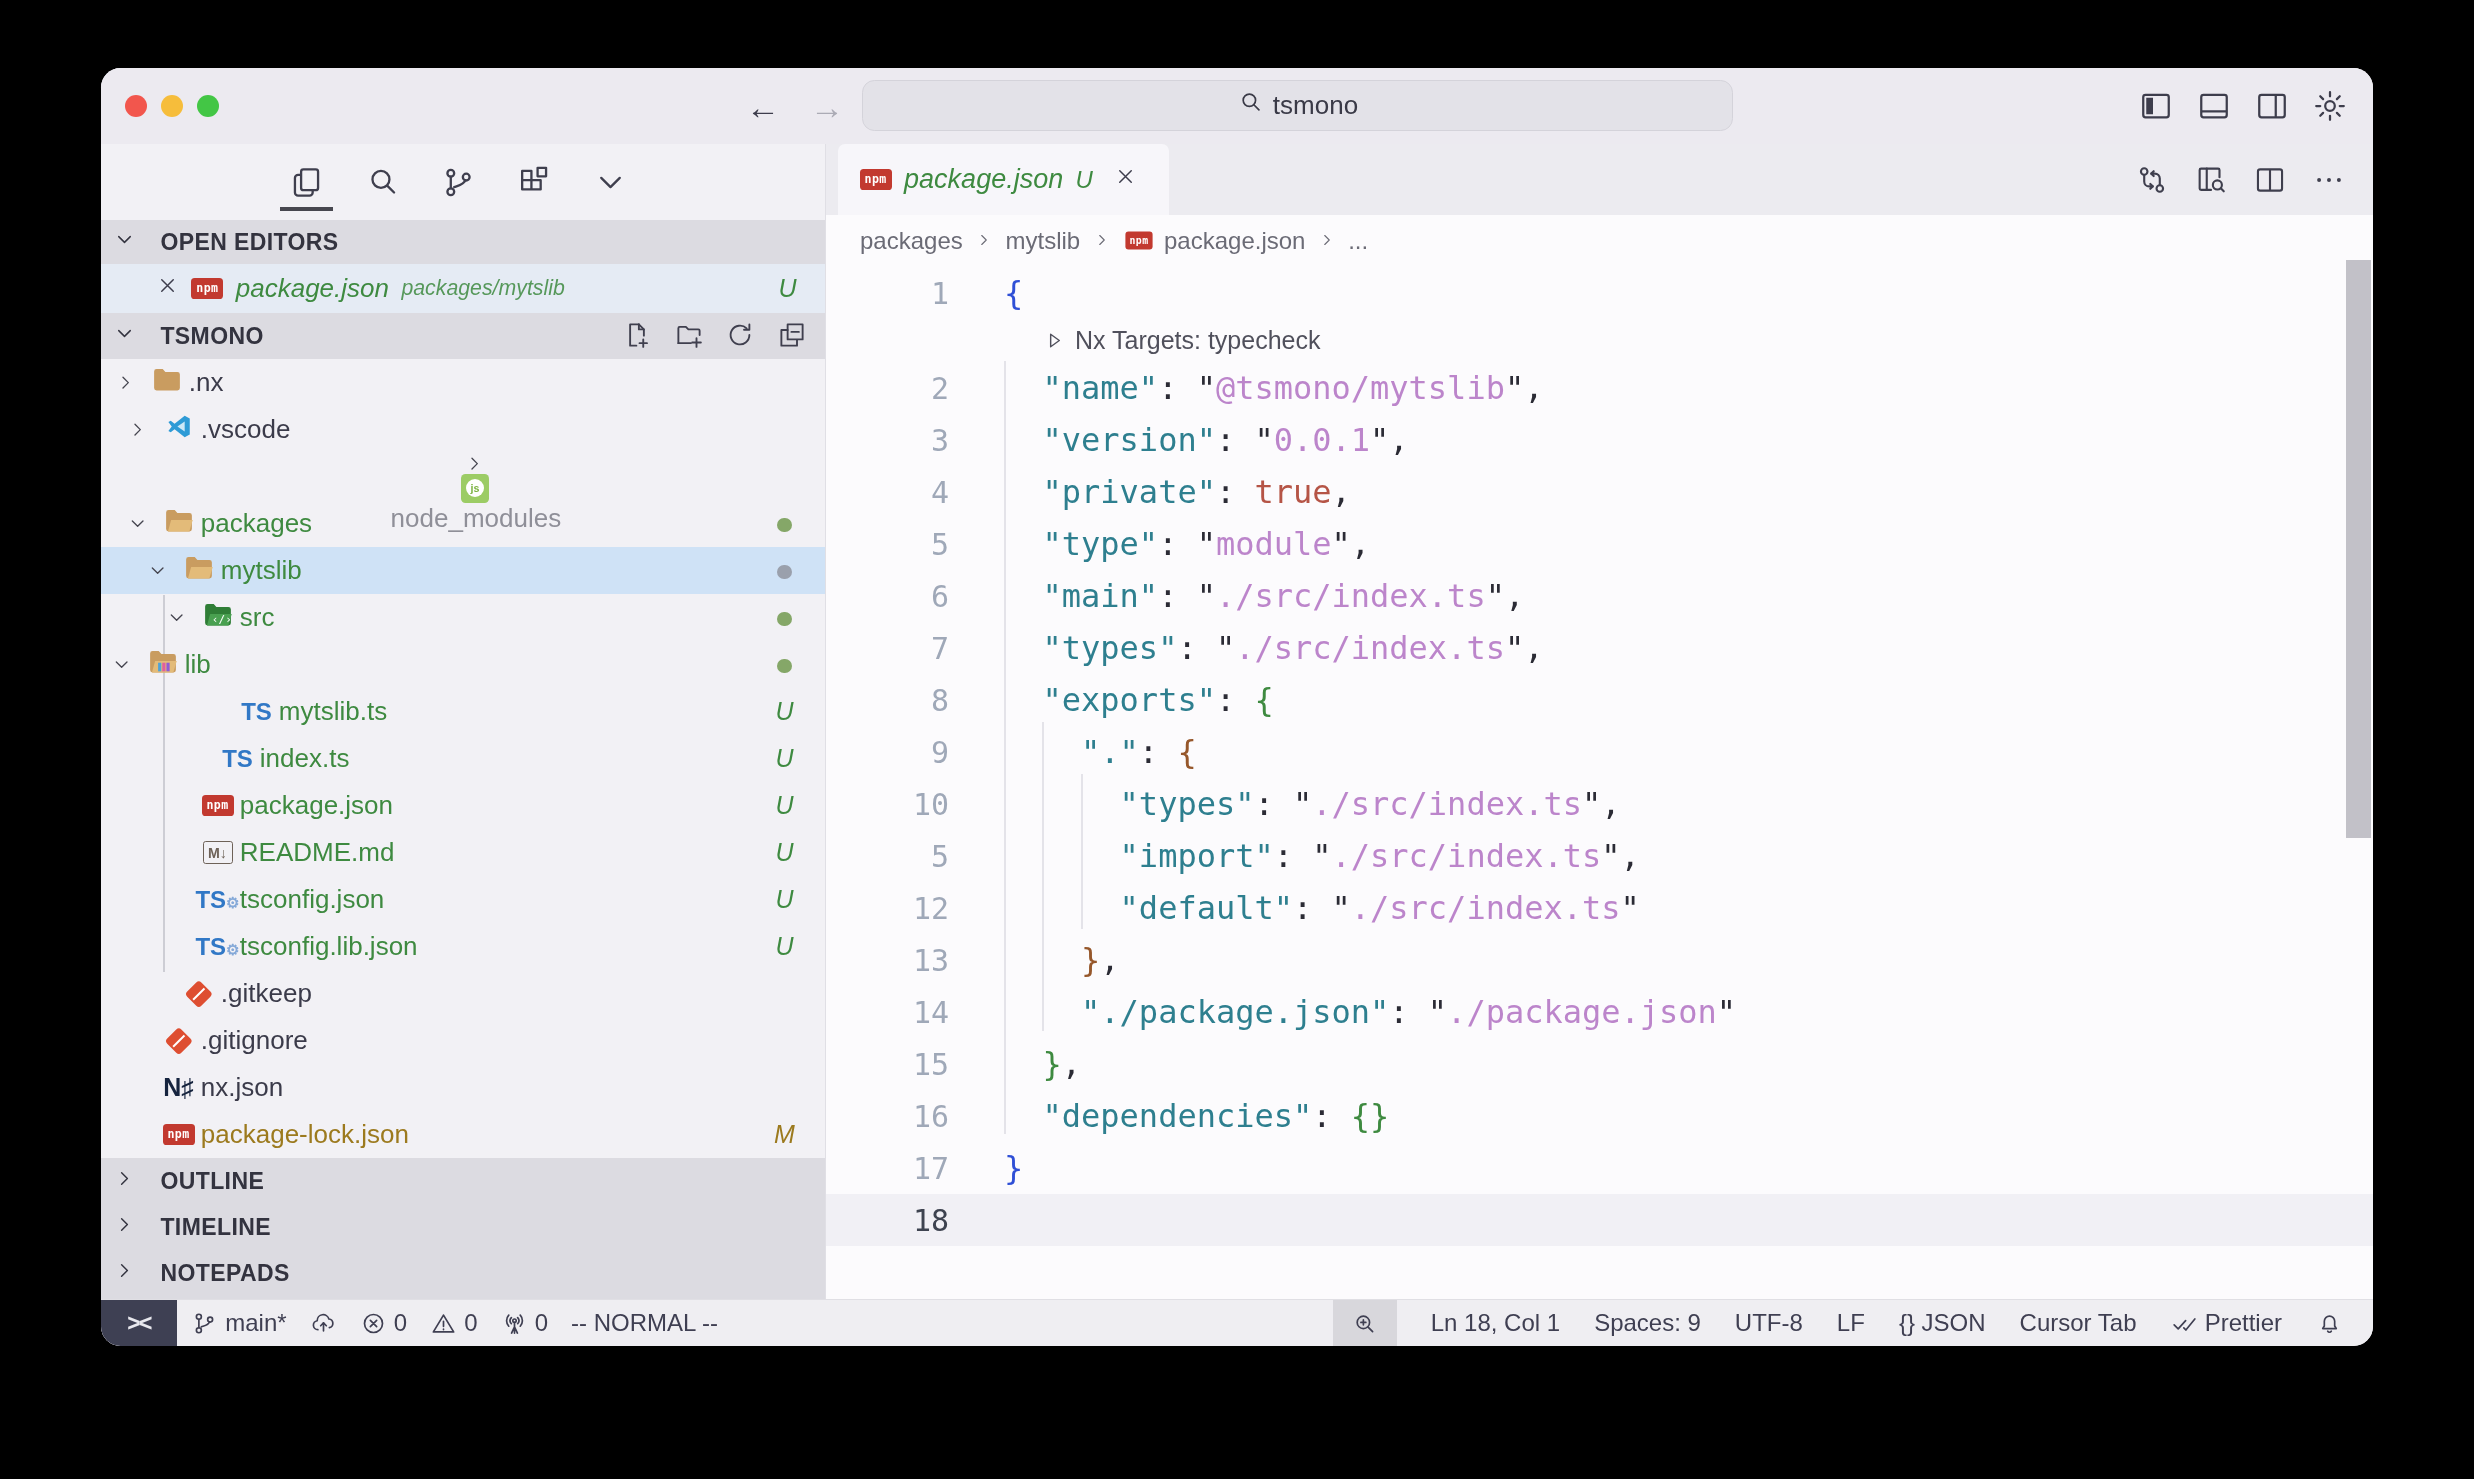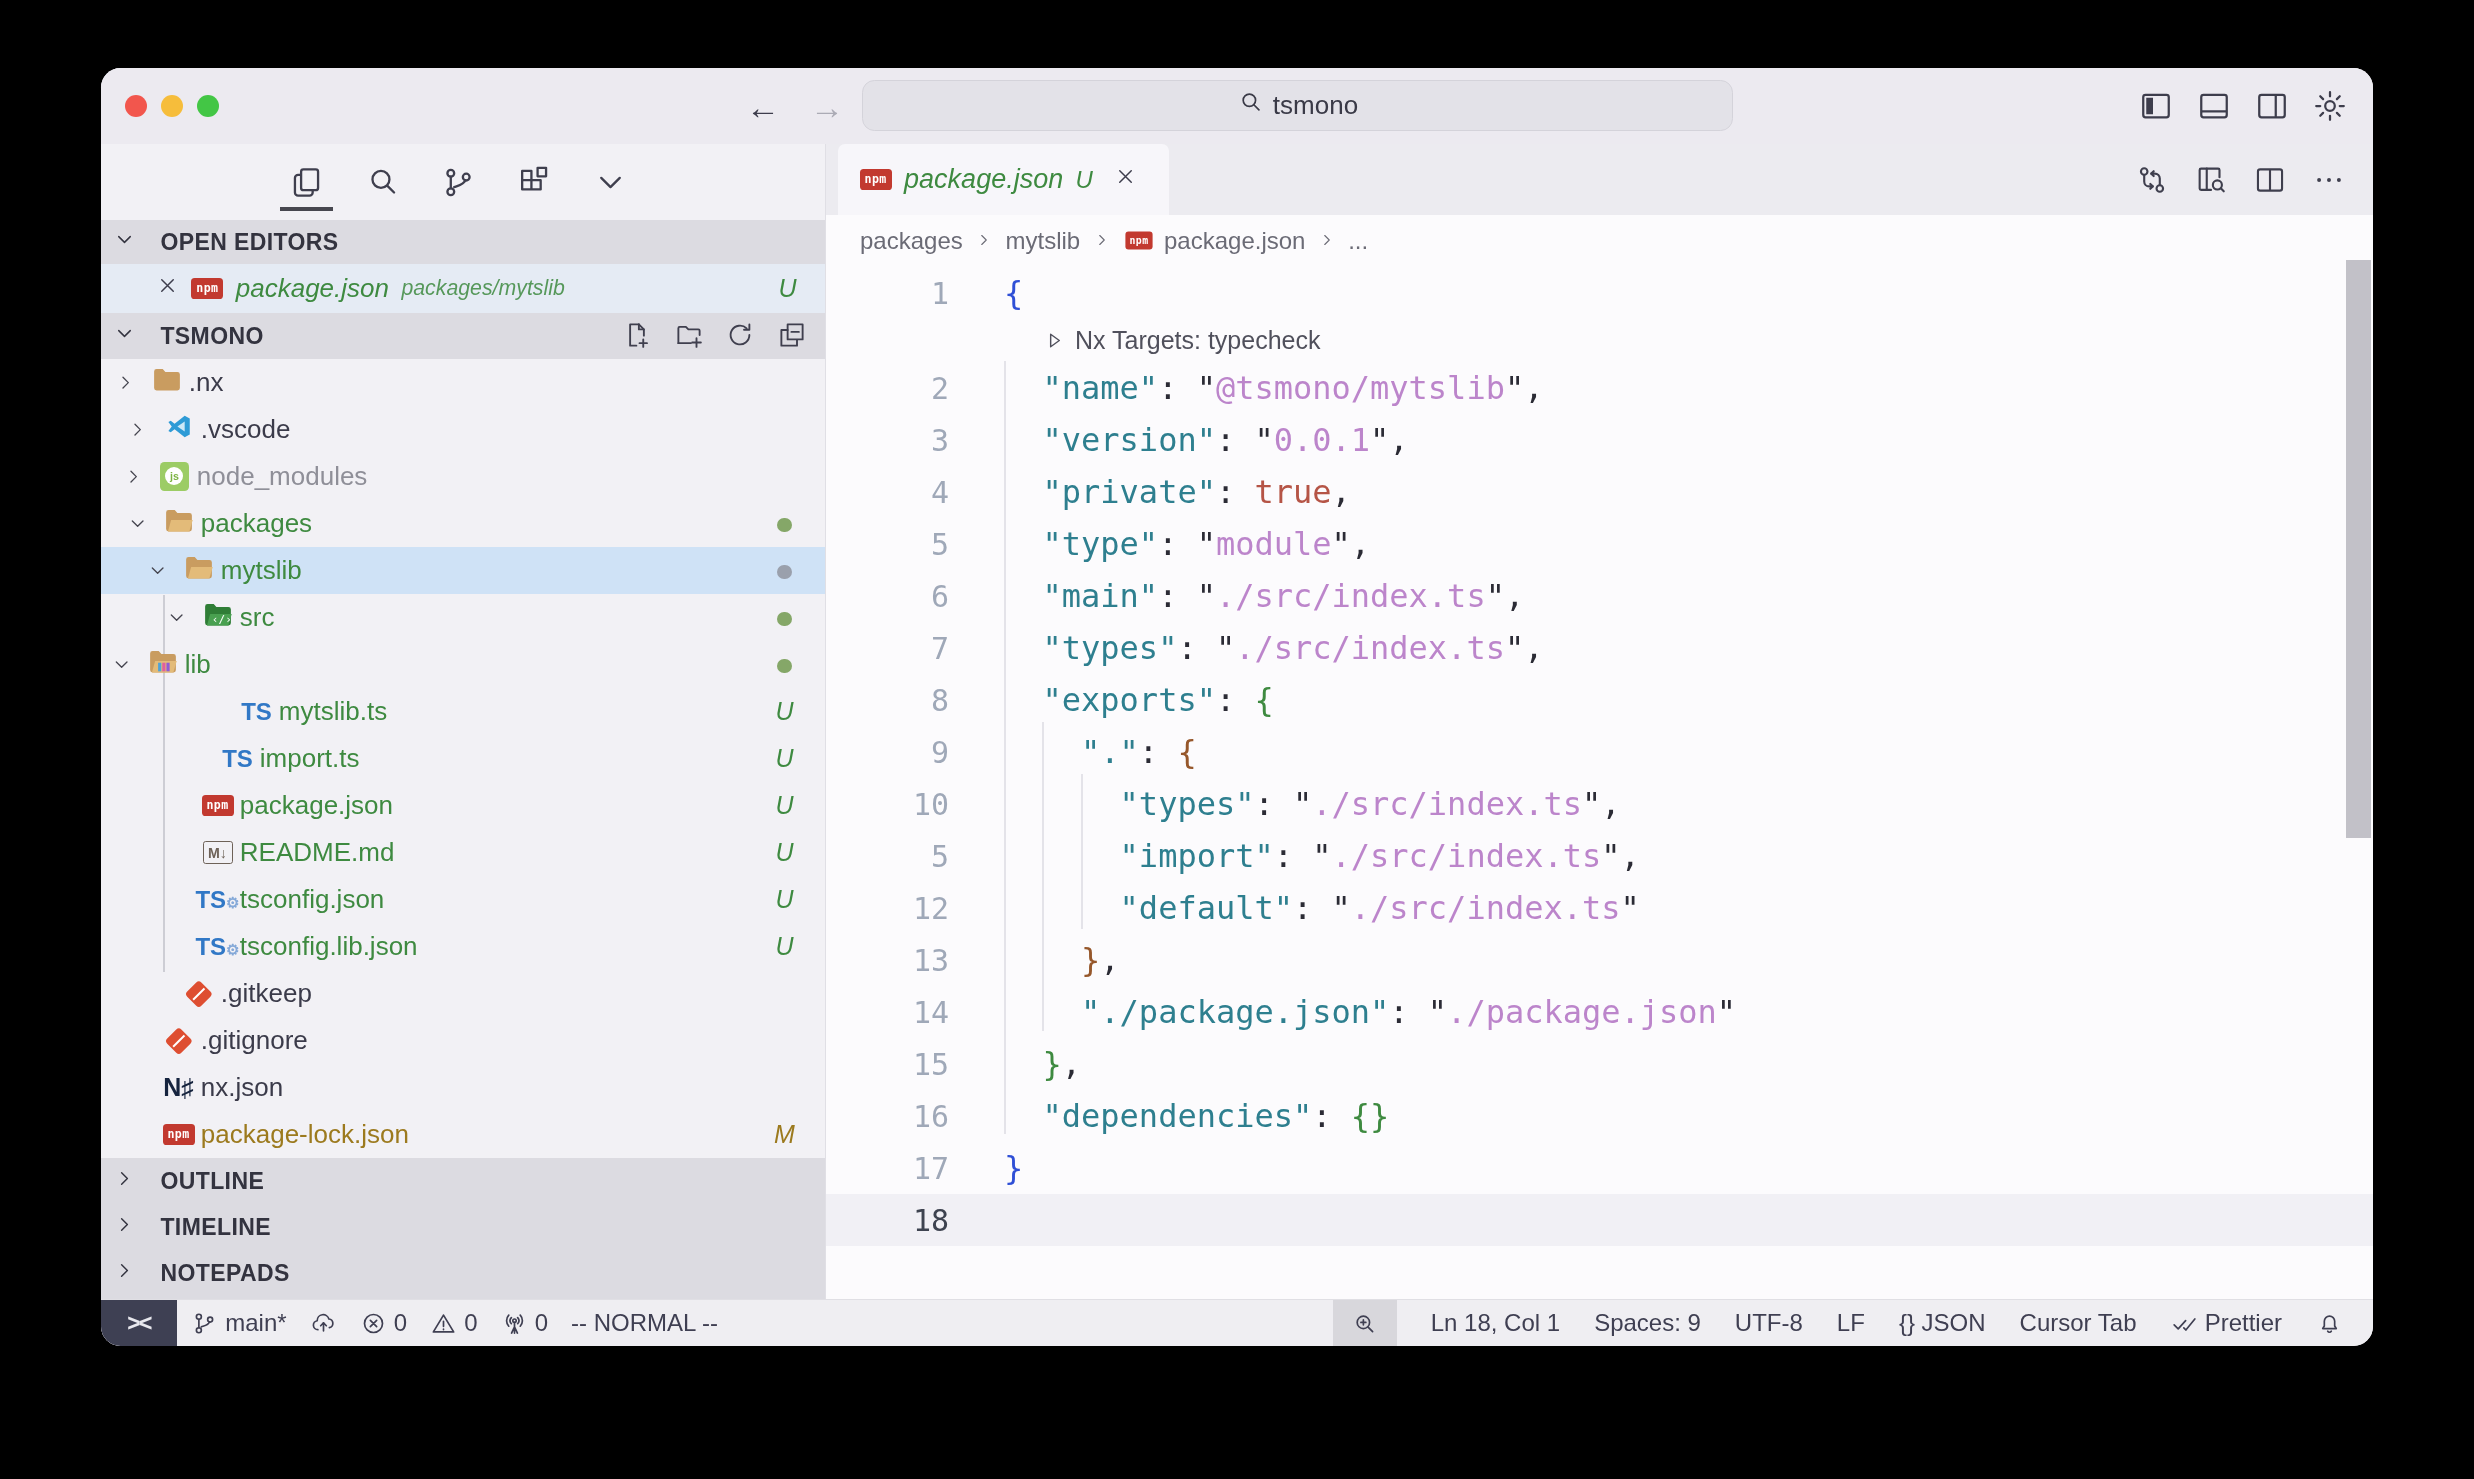--- a/index.html
+++ b/index.html
@@ -278,21 +278,21 @@
               </svg>
             </span>
             <span class="ficon">
               <span class="i-vsc"><svg viewBox="0 0 24 24">
                   <path d="M17.5 2.5L22 4.8v14.4l-4.5 2.3-9-7-3.4 2.6L3 15.9l3-3.9-3-3.9 2.1-1.2 3.4 2.6z" fill="#2E9BD6"></path>
                   <path d="M17.5 7.5v9L11 12z" fill="#CDE8F7"></path>
                 </svg></span>
             </span>
             <span class="tlabel c-dark">.vscode</span>
           </div>
-          <div class="trow" style="padding-left: 12px;">
+          <div class="trow" style="padding-left: 24px; flex-direction: column;">
             <span class="chev">
               <svg viewBox="0 0 24 24" fill="none" stroke="currentColor" stroke-width="1.5" stroke-linecap="round" stroke-linejoin="round">
                 <path d="M9 6l6 6-6 6"></path>
               </svg>
             </span>
             <span class="ficon">
               <span class="i-node">
                 <b>js</b>
               </span>
             </span>
@@ -368,21 +368,21 @@
               <span class="i-ts">TS</span>
             </span>
             <span class="tlabel c-green">mytslib.ts</span>
             <span class="tbadge c-green" style="font-style:italic">U</span>
           </div>
           <div class="trow" style="padding-left: 75px;">
             <span class="chev"></span>
             <span class="ficon">
               <span class="i-ts">TS</span>
             </span>
-            <span class="tlabel c-green">import.ts</span>
+            <span class="tlabel c-green">index.ts</span>
             <span class="tbadge c-green" style="font-style:italic">U</span>
           </div>
           <div class="trow" style="padding-left: 55px;">
             <span class="chev"></span>
             <span class="ficon">
               <span class="i-npm">npm</span>
             </span>
             <span class="tlabel c-green">package.json</span>
             <span class="tbadge c-green" style="font-style:italic">U</span>
           </div>

